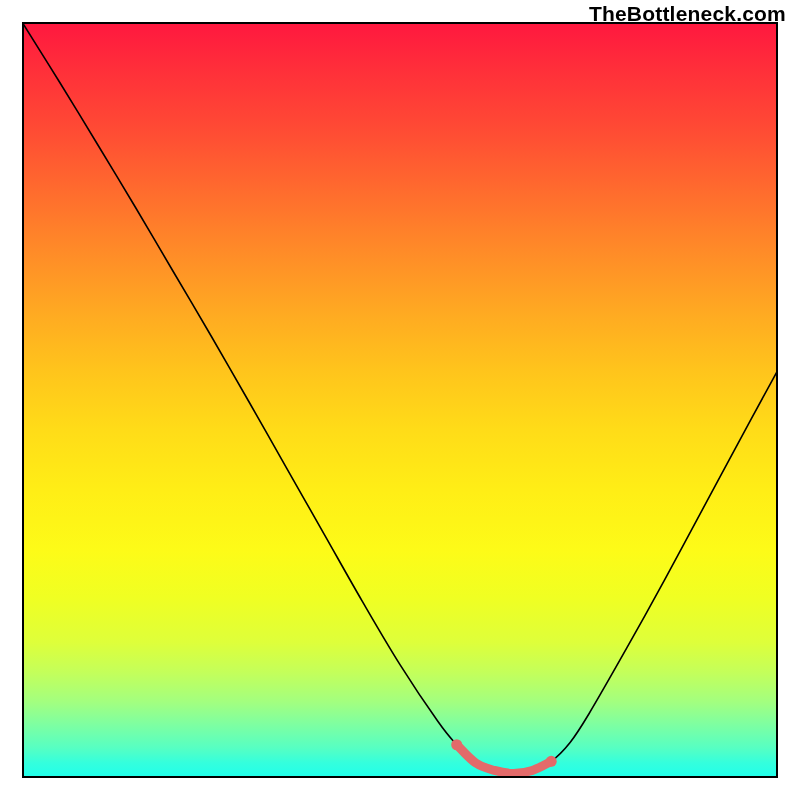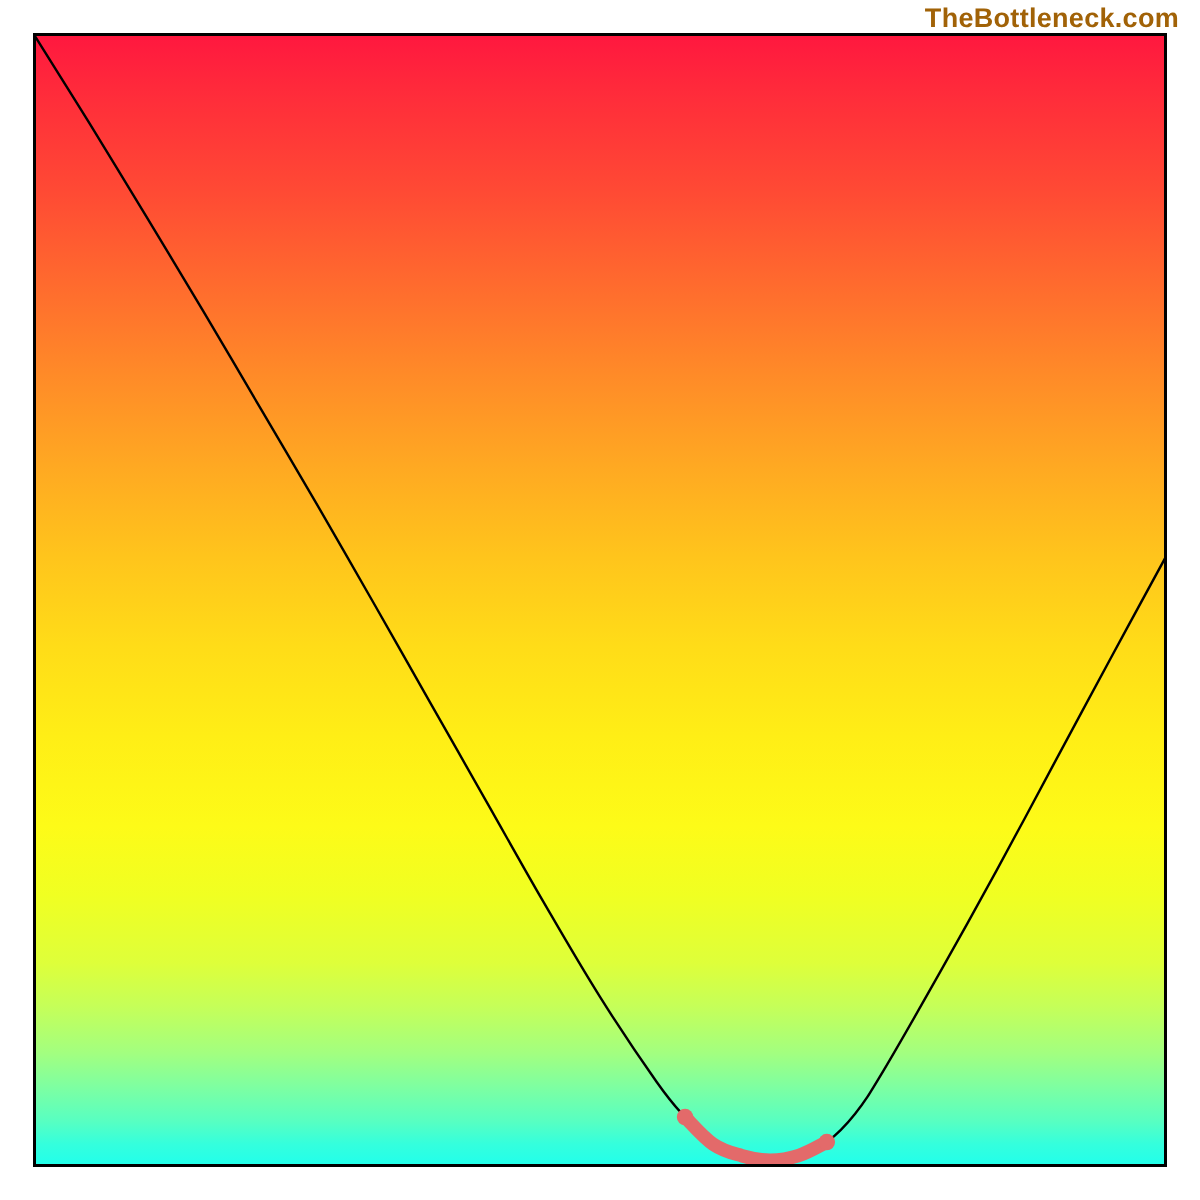--- a/index.html
+++ b/index.html
@@ -59,23 +59,23 @@
   svg.curve {
     position: absolute;
     inset: 0;
     width: 100%;
     height: 100%;
   }
   .attribution {
     position: absolute;
     top: 2px;
     right: 14px;
-    font-size: 18px;
+    font-size: 21px;
     font-weight: 600;
-    color: #a16207;
+    color: #000000;
     letter-spacing: 0.2px;
   }
 </style>
 </head>
 <body>
 
 <div class="frame">
 
   <div class="attribution">TheBottleneck.com</div>
 

